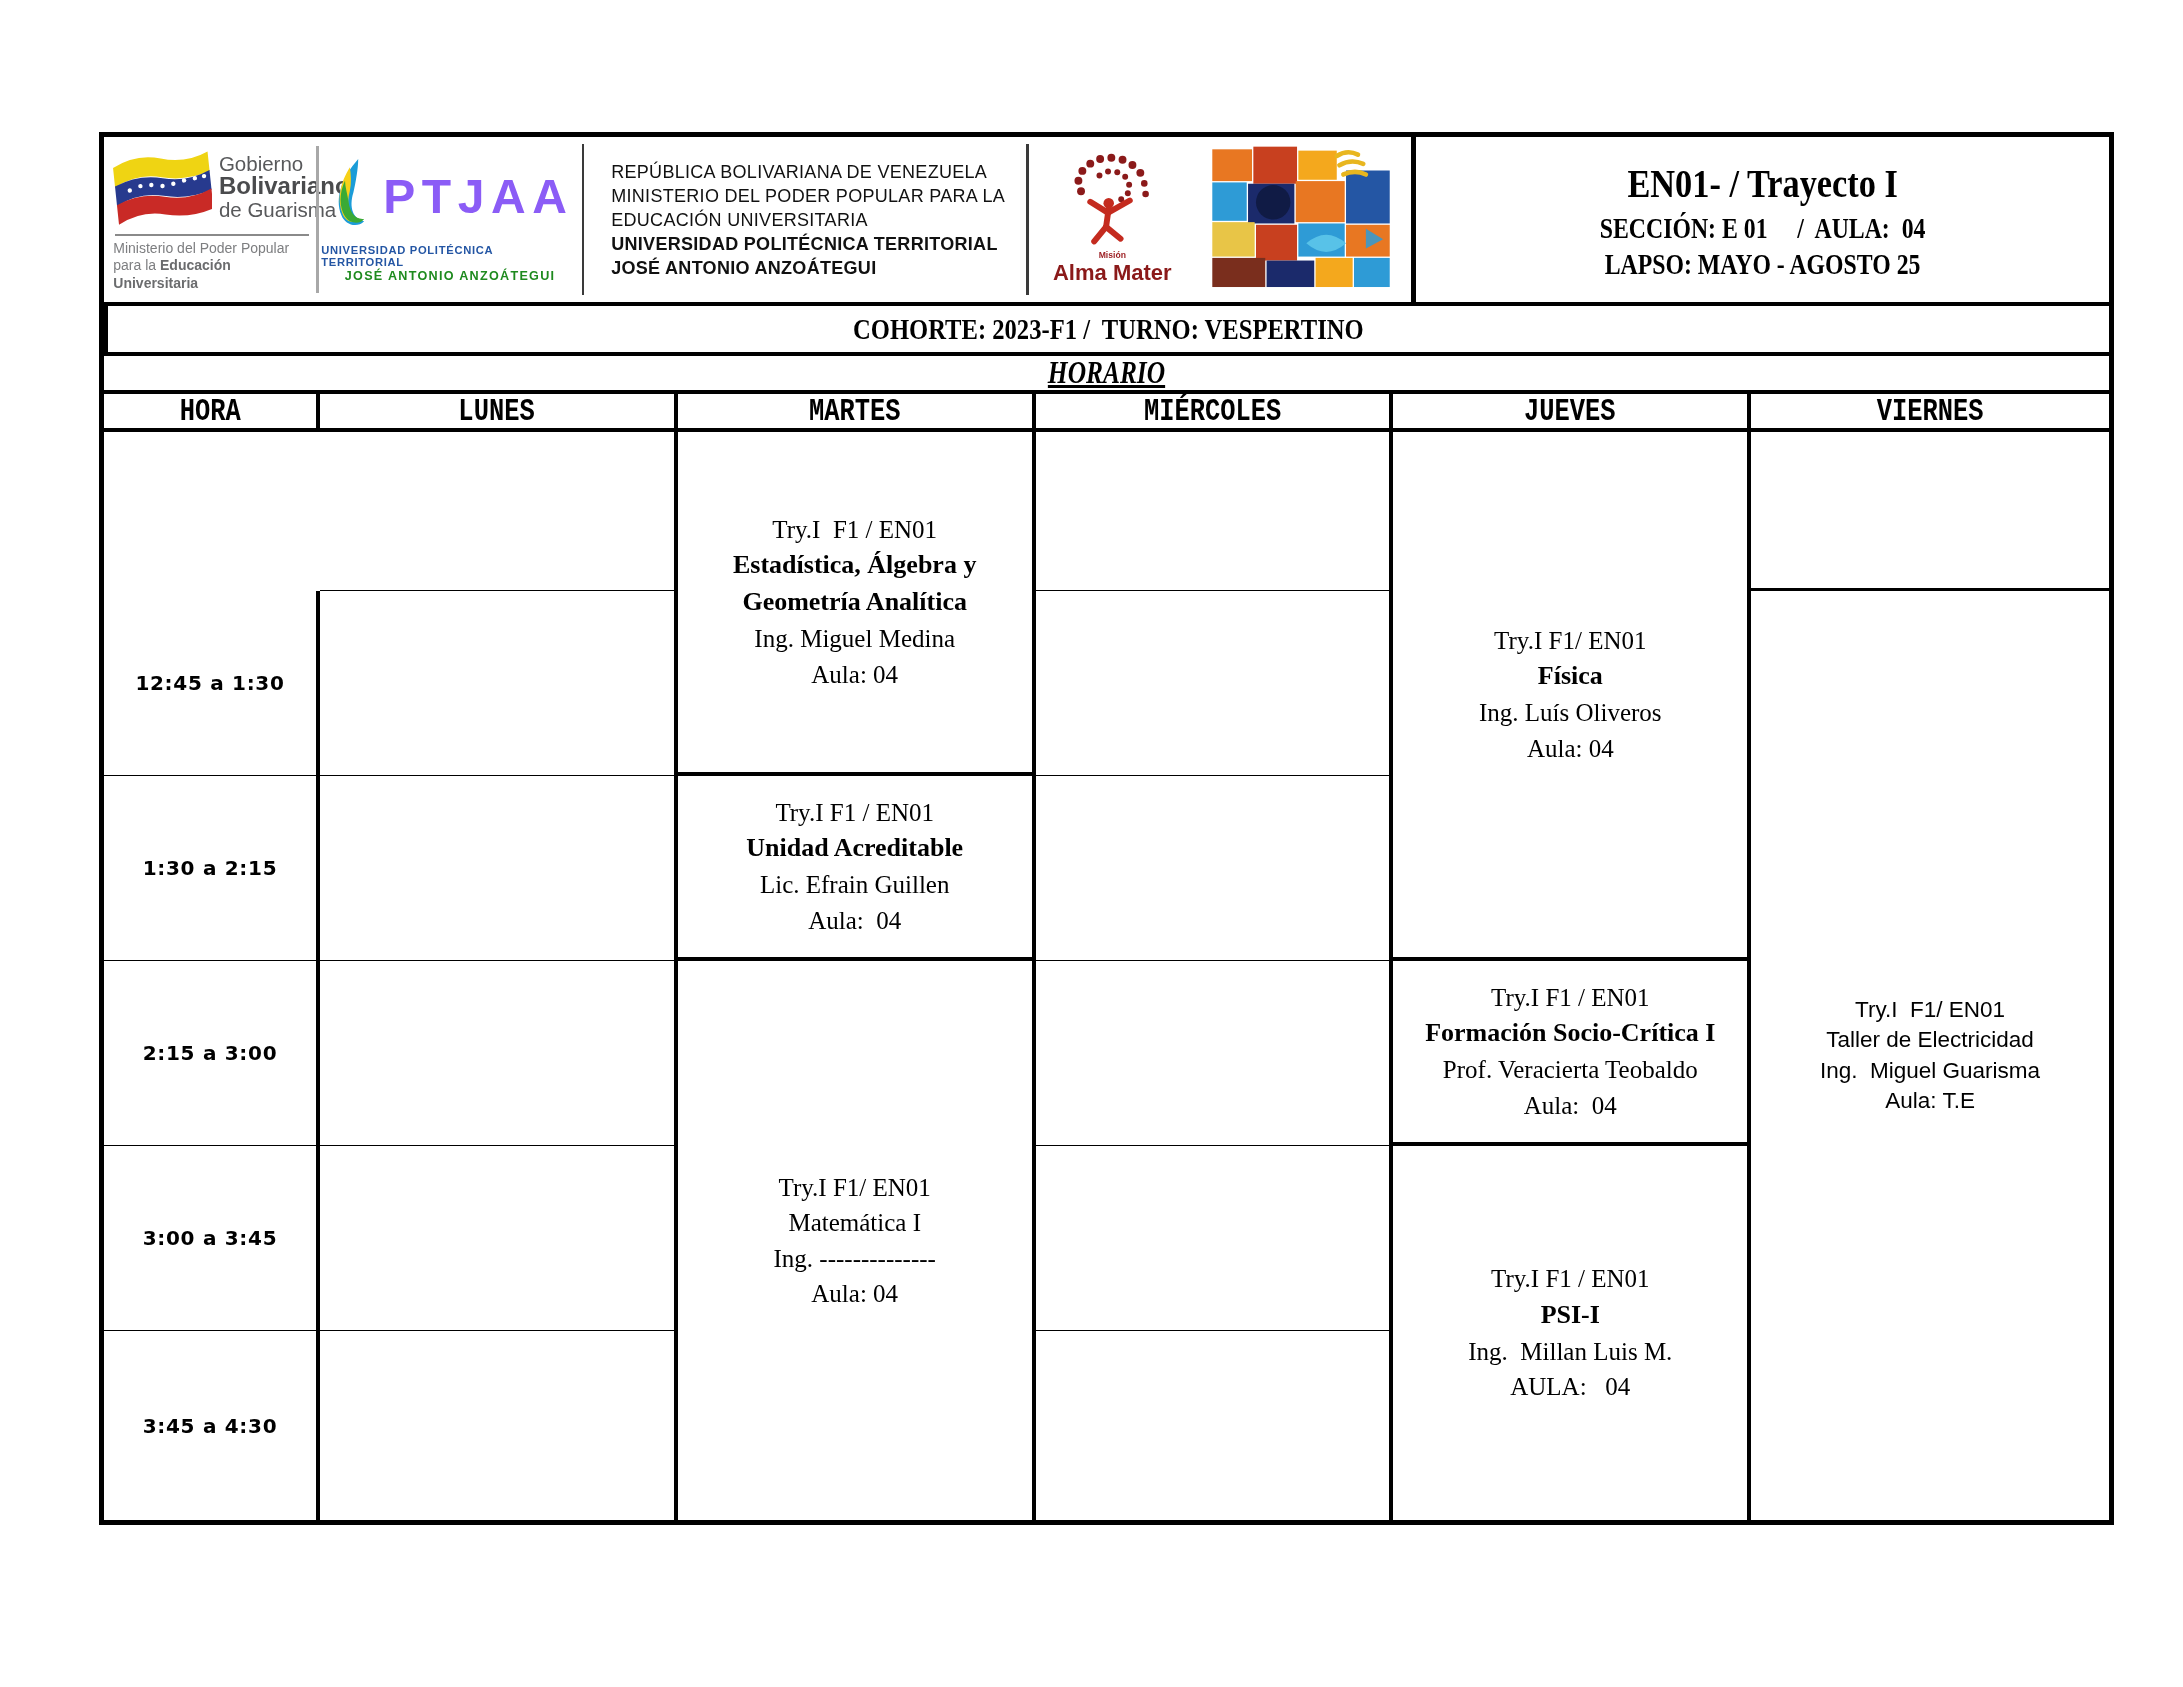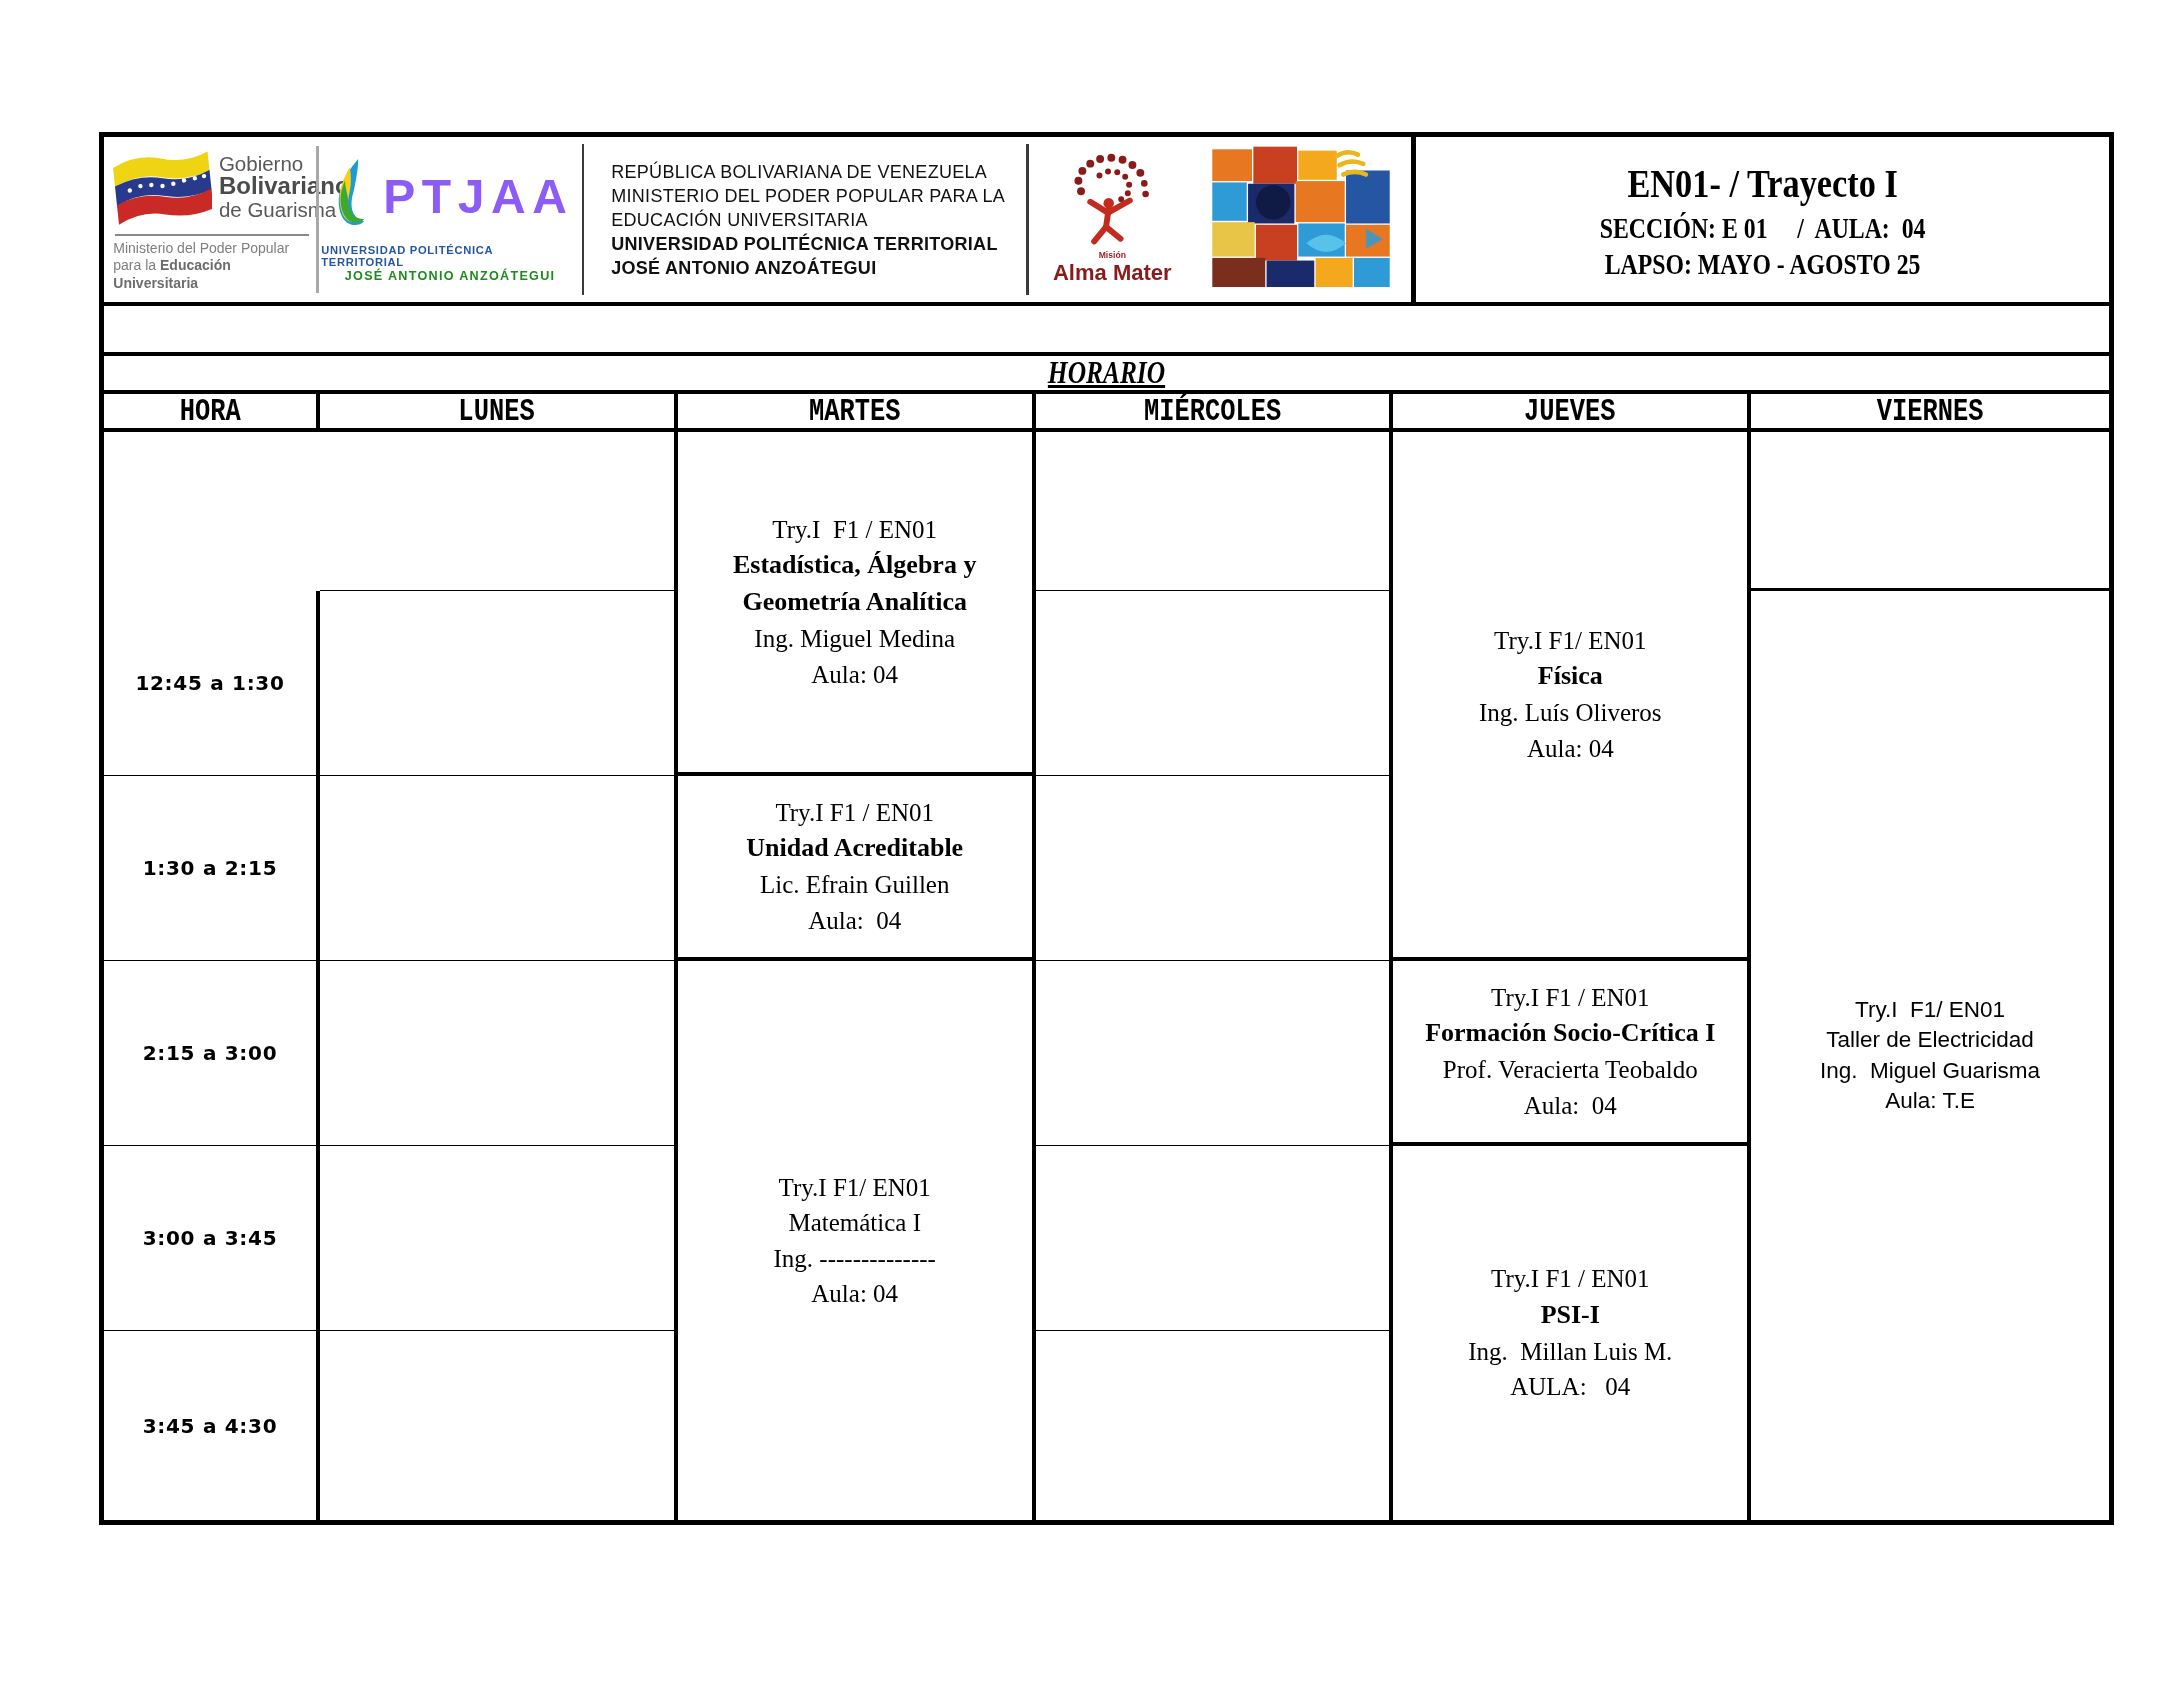--- a/index.html
+++ b/index.html
@@ -220,20 +220,23 @@
     </div>
 
     <div class="info-box">
       <div class="info-l2"><span class="cond85">EN01- / Trayecto I</span></div>
       <div class="info-l3"><span class="cond">SECCIÓN: E 01     /  AULA:  04</span></div>
       <div class="info-l4"><span class="cond">LAPSO: MAYO - AGOSTO 25</span></div>
     </div>
   </div>
 
   <div class="coord-row">
+    <div class="cohorte-cell">
+        <span class="cond">COHORTE: 2023-F1 /  TURNO: VESPERTINO</span>
+      </div>
   </div>
 
   <div class="horario-row">
     <span class="cond">HORARIO</span>
   </div>
 
   <div class="grid">
 
     <div class="cell day-h" style="grid-area:1/1">
         <span class="cond">HORA</span>

